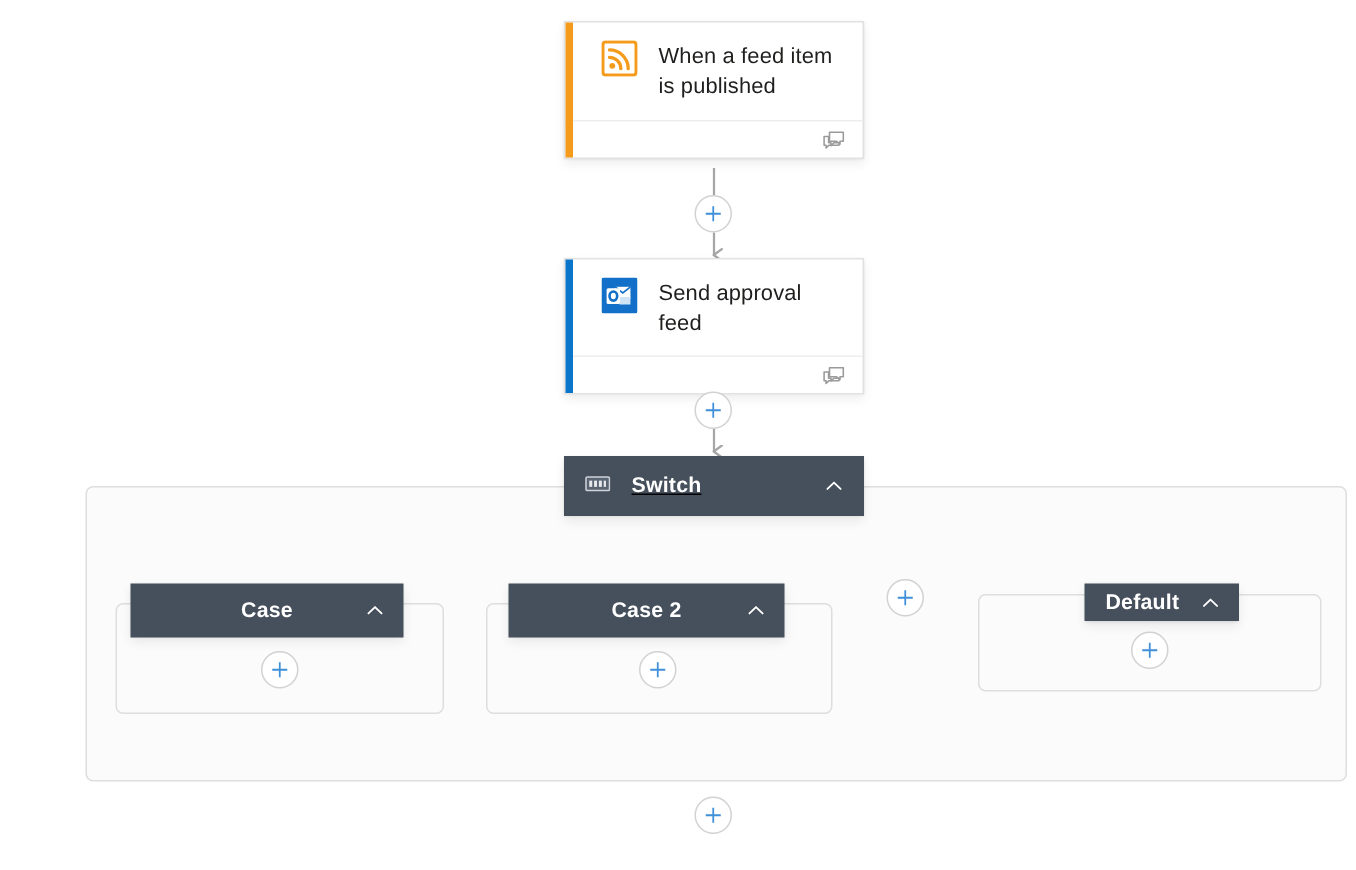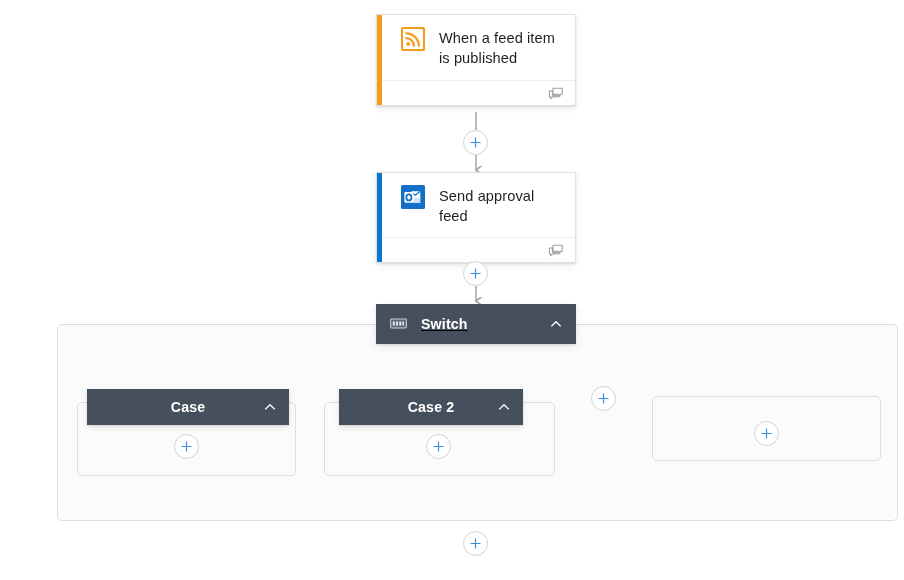--- a/index.html
+++ b/index.html
@@ -280,21 +280,21 @@
       </svg>
     </span>
     <span class="dh-label">Switch</span>
     <span class="chev">
       <svg viewBox="0 0 16 16" width="14" height="14">
         <path d="M3 10.2 L8 5.4 L13 10.2" fill="none" stroke="#ffffff" stroke-width="1.45" stroke-linecap="round" stroke-linejoin="round"></path>
       </svg>
     </span>
   </div>
 
-  <div class="dark-header case-header" style="left:59px; top:389px; width:202px;">
+  <div class="dark-header case-header" style="left:59px; top:389px; width:182px;">
     <span class="dh-label">Case</span>
     <span class="chev-wrap">
       <svg viewBox="0 0 16 16" width="14" height="14">
         <path d="M3 10.2 L8 5.4 L13 10.2" fill="none" stroke="#ffffff" stroke-width="1.45" stroke-linecap="round" stroke-linejoin="round"></path>
       </svg>
     </span>
   </div>
   <div class="plus" style="left:146px; top:434px;">
     <svg viewBox="0 0 24 24" width="15" height="15" aria-hidden="true">
       <path d="M12 4 V20 M4 12 H20" stroke="#3f8fd9" stroke-width="1.9"></path>
@@ -317,20 +317,28 @@
     <span class="sr">+</span>
   </div>
 
   <div class="plus" style="left:563px; top:386px;">
     <svg viewBox="0 0 24 24" width="15" height="15" aria-hidden="true">
       <path d="M12 4 V20 M4 12 H20" stroke="#3f8fd9" stroke-width="1.9"></path>
     </svg>
     <span class="sr">+</span>
   </div>
 
+  <div class="dark-header case-header" id="default-header" style="left:695px; top:389px; height:25px;">
+    <span class="dh-label">Default</span>
+    <span class="chev-wrap">
+      <svg viewBox="0 0 16 16" width="14" height="14">
+        <path d="M3 10.2 L8 5.4 L13 10.2" fill="none" stroke="#ffffff" stroke-width="1.45" stroke-linecap="round" stroke-linejoin="round"></path>
+      </svg>
+    </span>
+  </div>
   <div class="plus" style="left:726px; top:421px;">
     <svg viewBox="0 0 24 24" width="15" height="15" aria-hidden="true">
       <path d="M12 4 V20 M4 12 H20" stroke="#3f8fd9" stroke-width="1.9"></path>
     </svg>
     <span class="sr">+</span>
   </div>
 
   <div class="plus" style="left:435px; top:531px;">
     <svg viewBox="0 0 24 24" width="15" height="15" aria-hidden="true">
       <path d="M12 4 V20 M4 12 H20" stroke="#3f8fd9" stroke-width="1.9"></path>

